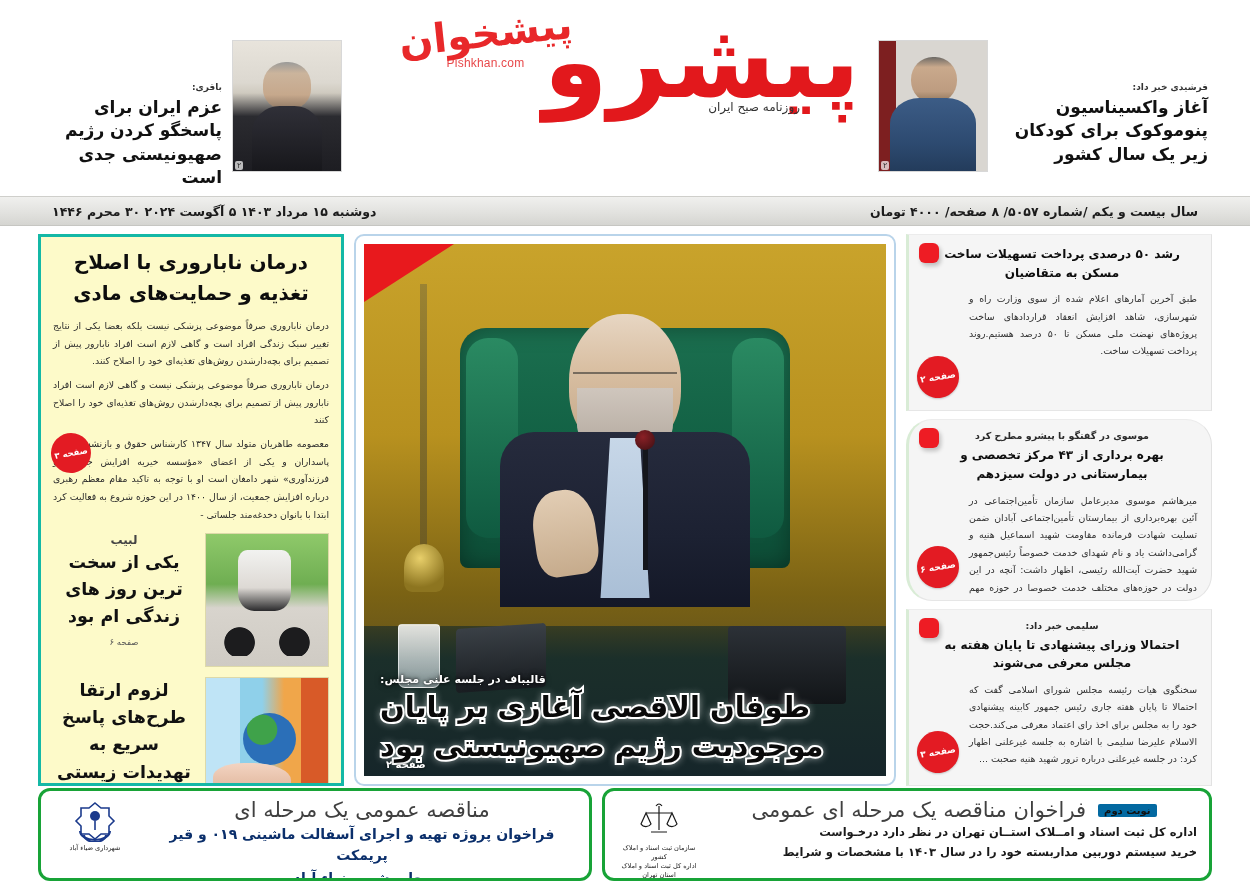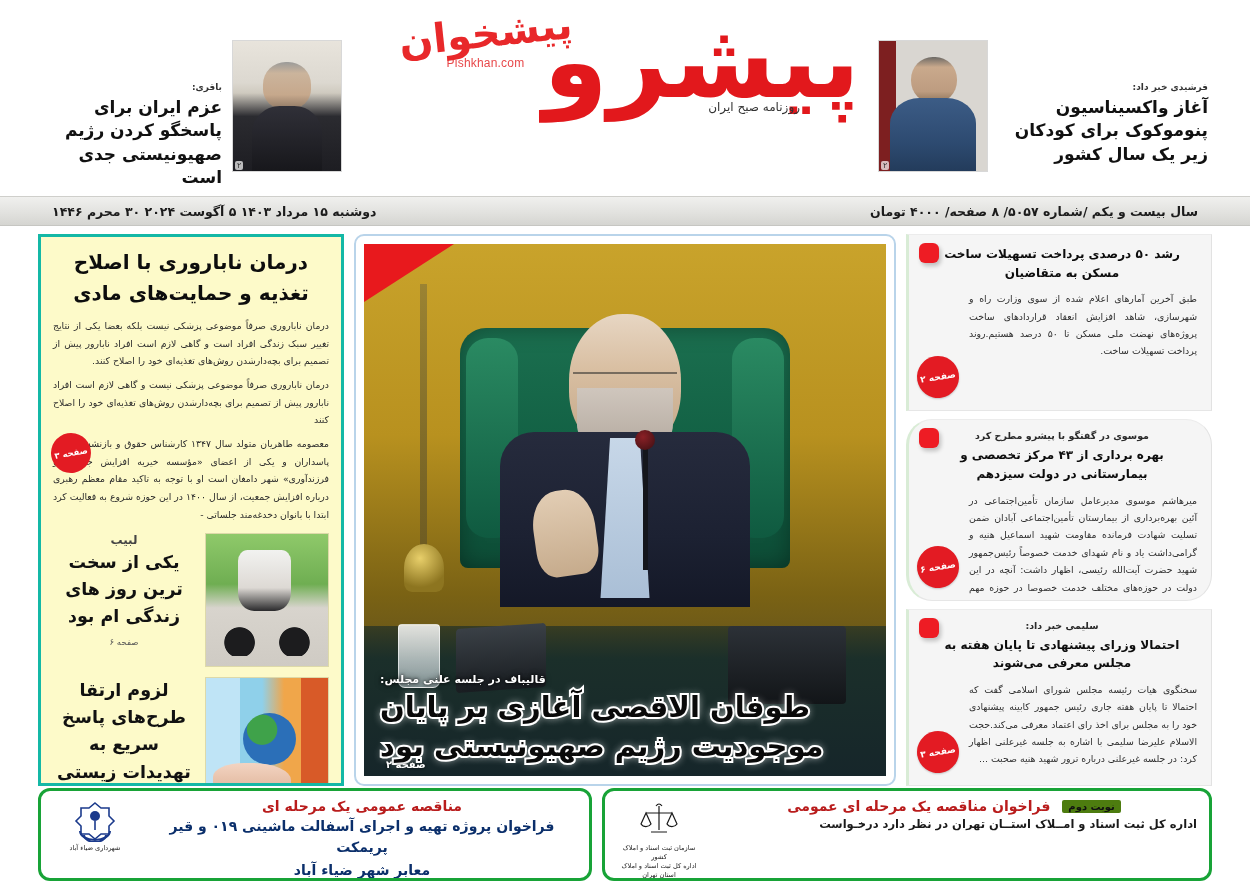--- a/index.html
+++ b/index.html
@@ -671,30 +671,30 @@
   }
   .ad-text { flex: 1 1 auto; }
   .ad-title-row {
     display: flex;
     flex-direction: row-reverse;
     align-items: center;
     justify-content: center;
     gap: 12px;
   }
   .ad-title {
-    font-size: 14px;
-    font-weight: 700;
-    color: #b91c1c;
+    font-size: 21px;
+    font-weight: 400;
+    color: #404040;
     letter-spacing: -.2px;
   }
   .ad-chip {
     font-size: 10px;
     font-weight: 700;
     color: #111;
-    background: #4d7c0f;
+    background: #0369a1;
     padding: 1px 6px;
     border-radius: 2px;
   }
   .ad-sub {
     font-size: 14px;
     font-weight: 700;
     color: #0b2f6b;
     line-height: 1.5;
     text-align: center;
     margin-top: 2px;
@@ -857,20 +857,21 @@
         </div>
         <div class="cap">سازمان ثبت اسناد و املاک کشور</div>
         <div class="cap">اداره کل ثبت اسناد و املاک استان تهران</div>
       </div>
       <div class="ad-text">
         <div class="ad-title-row">
           <span class="ad-title">فراخوان مناقصه یک مرحله ای عمومی</span>
           <span class="ad-chip">نوبت دوم</span>
         </div>
         <div class="ad-body">اداره کل ثبت اسناد و امــلاک استــان تهران در نظر دارد درخـواست</div>
+        <div class="ad-body">خرید سیستم دوربین مداربسته خود را در سال ۱۴۰۳ با مشخصات و شرایط</div>
       </div>
     </div>
   </div>
 
   <div class="ad">
     <div class="ad-inner">
       <div class="ad-logo">
         <div class="emb">
           <svg viewBox="0 0 42 42" width="42" height="42" aria-hidden="true">
             <path d="M21 3 L27 8 L35 8 L35 16 L40 21 L35 26 L35 34 L27 34 L21 39 L15 34 L7 34 L7 26 L2 21 L7 16 L7 8 L15 8 Z" fill="none" stroke="#1b3a8c" stroke-width="1.6"></path>

